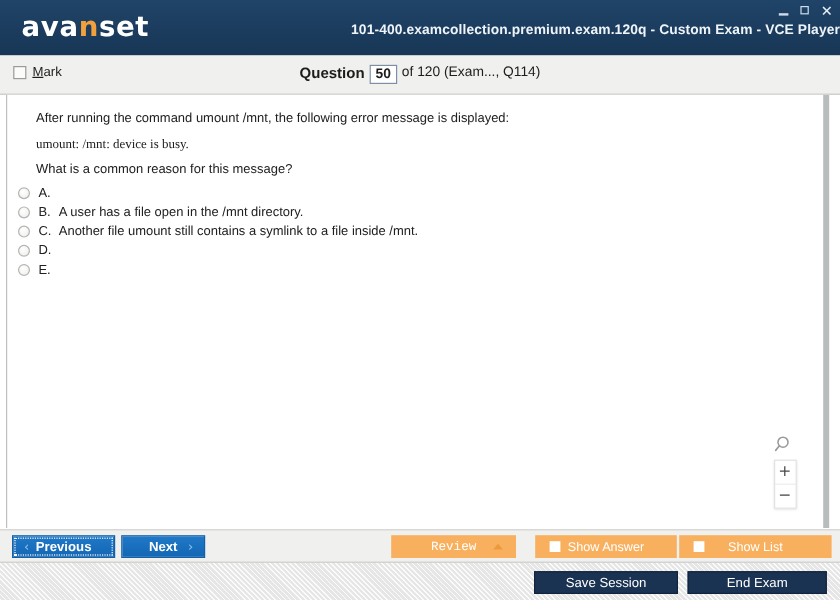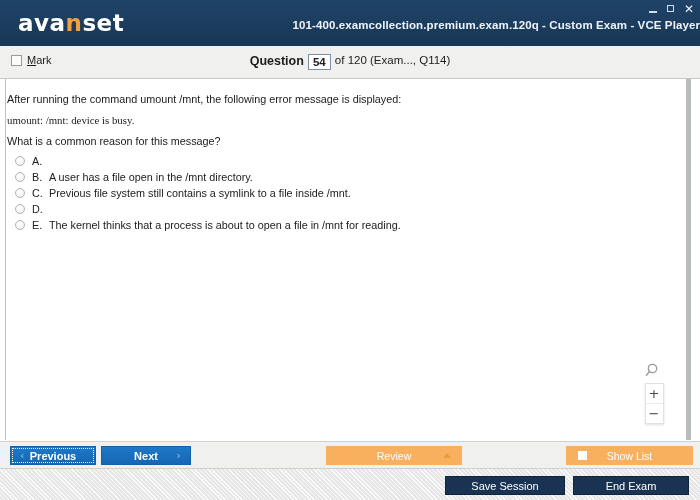--- a/index.html
+++ b/index.html
@@ -164,21 +164,21 @@
     width: 686px;
     height: 361px;
     background: #ffffff;
     border-left: 1px solid #bfbfbd;
     border-right: 5px solid #b9bcbd;
     box-sizing: border-box;
     overflow: hidden;
   }
   .qtext {
     position: absolute;
-    left: 1px;
+    left: 24px;
     font-size: 10.8px;
     color: #202020;
     line-height: 14px;
     white-space: nowrap;
   }
   .qtext.l1 { top: 13px; }
   .qtext.l2 { top: 34px; font-family: Liberation Serif, serif; }
   .qtext.l3 { top: 55px; text-align: center; }
 
   .options {
@@ -281,21 +281,21 @@
     box-sizing: border-box;
     border: 1px solid #1160a8;
     user-select: none;
   }
   .btn-prev {
     left: 10px;
     width: 86px;
     outline: 1px dotted #ffffff;
     outline-offset: -3px;
   }
-  .btn-next { left: 101px; width: 90px; }
+  .btn-next { left: 101px; width: 70px; }
   .chev {
     position: absolute;
     font-size: 11px;
     color: #8fc2ef;
     font-family: "DejaVu Sans", sans-serif;
     font-weight: 400;
   }
   .btn-prev .chev { left: 9px; }
   .btn-next .chev { right: 9px; }
 
@@ -306,21 +306,21 @@
     background: #f8b05e;
     color: #ffffff;
     font-size: 10.5px;
     display: flex;
     align-items: center;
     justify-content: center;
     cursor: pointer;
     box-sizing: border-box;
     user-select: none;
   }
-  .btn-review { left: 326px; width: 136px; }
+  .btn-review { left: 326px; width: 104px; font-family: Liberation Mono, monospace; }
   .btn-review .up-tri {
     position: absolute;
     right: 11px;
     width: 0; height: 0;
     border-left: 4px solid transparent;
     border-right: 4px solid transparent;
     border-bottom: 5px solid #eb9a3c;
   }
   .btn-showanswer { left: 446px; width: 118px; }
   .btn-showlist { left: 566px; width: 127px; }
@@ -379,21 +379,21 @@
   </div>
 
   <div class="qheader">
     <div class="mark-wrap">
       <span class="mark-box"></span>
       <span class="mark-label"><u>M</u><span>ark</span></span>
     </div>
 
     <div class="qcounter">
       <span class="lbl">Question</span>
-      <span class="qnum-box">54</span>
+      <span class="qnum-box">50</span>
       <span class="rest">of 120 (Exam..., Q114)</span>
     </div>
   </div>
 
   <div class="content">
     <div class="qtext l1">After running the command umount /mnt, the following error message is displayed:</div>
     <div class="qtext l2">umount: /mnt: device is busy.</div>
     <div class="qtext l3">What is a common reason for this message?</div>
 
     <div class="options">
@@ -402,30 +402,29 @@
         <span class="opt-letter">A.</span>
       </div>
       <div class="option">
         <span class="radio"></span>
         <span class="opt-letter">B.</span>
         <span class="opt-text">A user has a file open in the /mnt directory.</span>
       </div>
       <div class="option">
         <span class="radio"></span>
         <span class="opt-letter">C.</span>
-        <span class="opt-text">Previous file system still contains a symlink to a file inside /mnt.</span>
+        <span class="opt-text">Another file umount still contains a symlink to a file inside /mnt.</span>
       </div>
       <div class="option">
         <span class="radio"></span>
         <span class="opt-letter">D.</span>
       </div>
       <div class="option">
         <span class="radio"></span>
         <span class="opt-letter">E.</span>
-        <span class="opt-text">The kernel thinks that a process is about to open a file in /mnt for reading.</span>
       </div>
     </div>
 
     <div class="zoomctl">
       <div class="magnifier">
         <svg width="18" height="18" viewBox="0 0 18 18" aria-hidden="true">
           <circle cx="7.5" cy="6.5" r="4.2" fill="none" stroke="#9a9a98" stroke-width="1.3"></circle>
           <line x1="4.3" y1="9.7" x2="1.4" y2="13.3" stroke="#9a9a98" stroke-width="1.4" stroke-linecap="round"></line>
         </svg>
       </div>
@@ -444,20 +443,24 @@
     <div class="btn-nav btn-next">
       <span>Next</span>
       <span class="chev">›</span>
     </div>
 
     <div class="btn-orange btn-review">
       <span>Review</span>
       <span class="up-tri"></span>
     </div>
 
+    <div class="btn-orange btn-showanswer">
+      <span class="chk-square"></span>
+      <span>Show Answer</span>
+    </div>
 
     <div class="btn-orange btn-showlist">
       <span class="chk-square"></span>
       <span>Show List</span>
     </div>
   </div>
 
   <div class="hatchbar">
     <div class="btn-dark btn-save">Save Session</div>
     <div class="btn-dark btn-end">End Exam</div>

